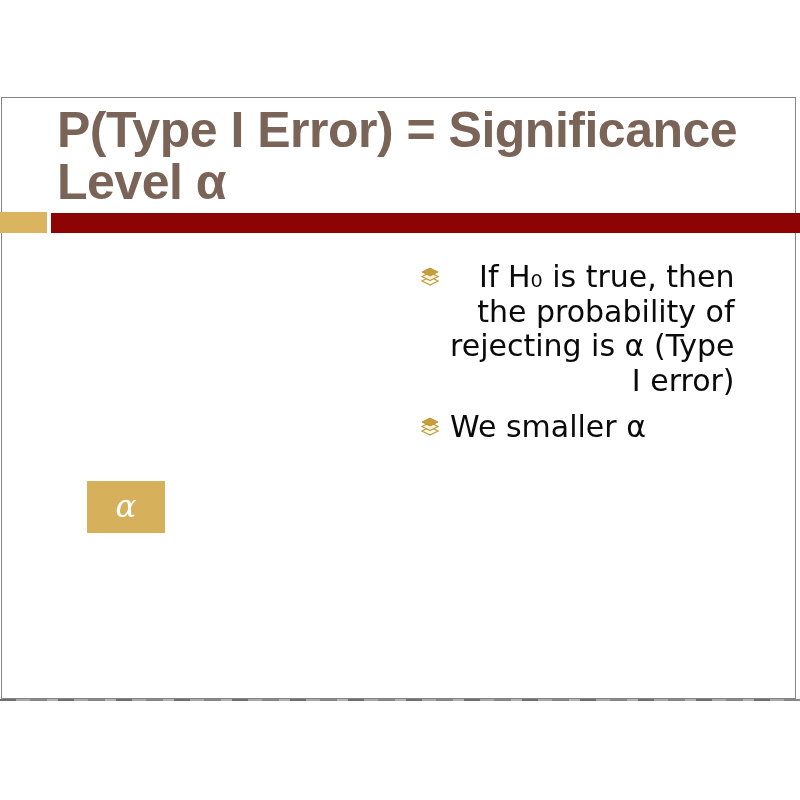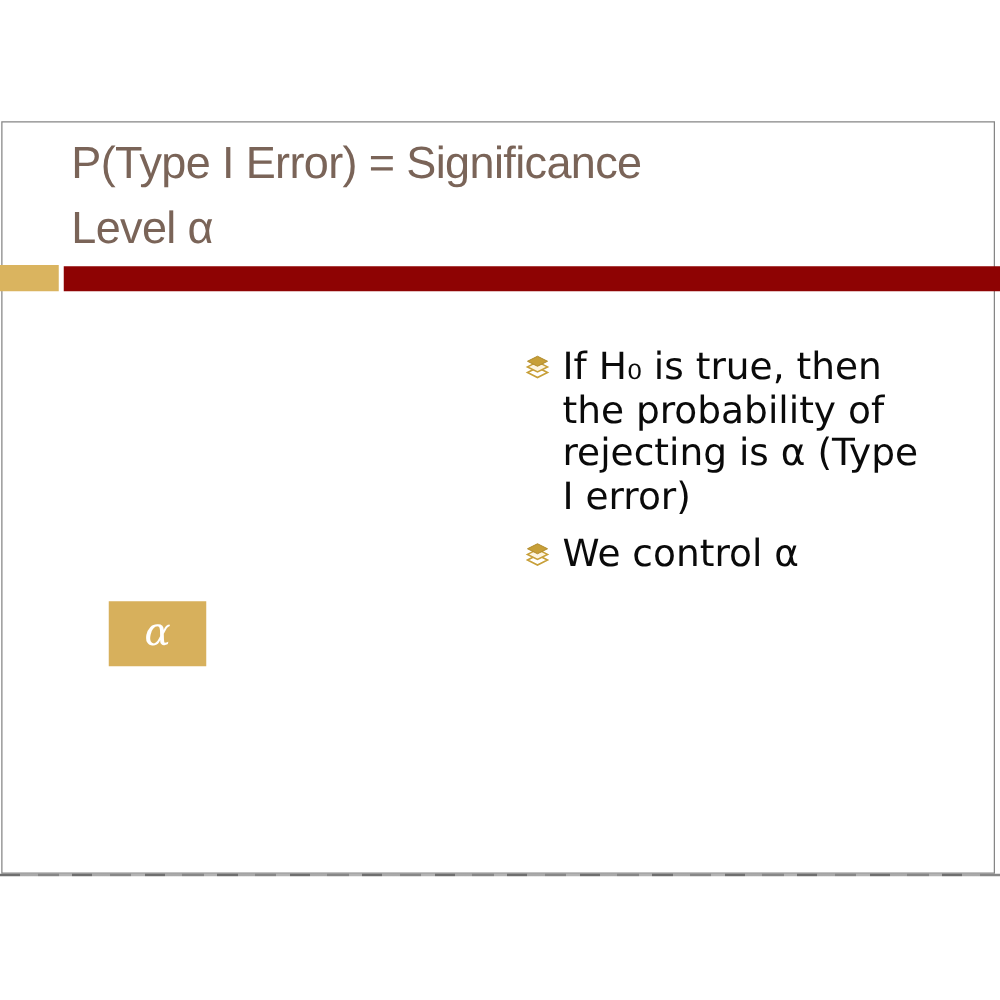--- a/index.html
+++ b/index.html
@@ -16,43 +16,44 @@
     width:795px;height:602px;
     border:1px solid #858585;
     background:#ffffff;
     box-sizing:border-box;
   }
   .slide-title{
     position:absolute;
     left:57px;top:104px;
     width:700px;
     font-family:"Liberation Sans","DejaVu Sans",sans-serif;
-    font-size:36px;
+    font-size:50px;
     line-height:52px;
-    font-weight:400;
+    font-weight:700;
     color:#7a6458;
     white-space:pre-line;
     letter-spacing:-0.5px;
   }
   .accent-block{
     position:absolute;
     left:0;top:212px;
     width:47px;height:21px;
     background:#dab45f;
   }
   .title-bar{
     position:absolute;
     left:51px;top:213px;
     width:749px;height:20px;
     background:#8e0303;
   }
   .bullet-list{
     position:absolute;
-    left:420px;top:277px;
+    left:420px;top:260px;
     width:356px;
+    text-align:right;
   }
   .bullet-item{
     display:flex;
     align-items:flex-start;
     margin-bottom:12px;
   }
   .bullet-icon{
     flex:0 0 20px;
     width:20px;height:20px;
     margin-top:7px;
@@ -121,21 +122,21 @@
     </div>
 
     <div class="bullet-item">
       <span class="bullet-icon">
         <svg width="20" height="20" viewBox="0 0 20 20">
           <path d="M2 14 L10 10 L18 14 L10 18 Z" fill="#ffffff" stroke="#c79f38" stroke-width="1.3"></path>
           <path d="M2 9.5 L10 5.5 L18 9.5 L10 13.5 Z" fill="#fdf4df" stroke="#c79f38" stroke-width="1.3"></path>
           <path d="M2 5 L10 1 L18 5 L10 9 Z" fill="#c79f38" stroke="#b08a2a" stroke-width="0.8"></path>
         </svg>
       </span>
-      <span class="bullet-text">We control α</span>
+      <span class="bullet-text">We smaller α</span>
     </div>
 
 
   </div>
 
   <div class="alpha-box">
     <span class="alpha-label">α</span>
   </div>
 
   <div class="bottom-line"></div>

